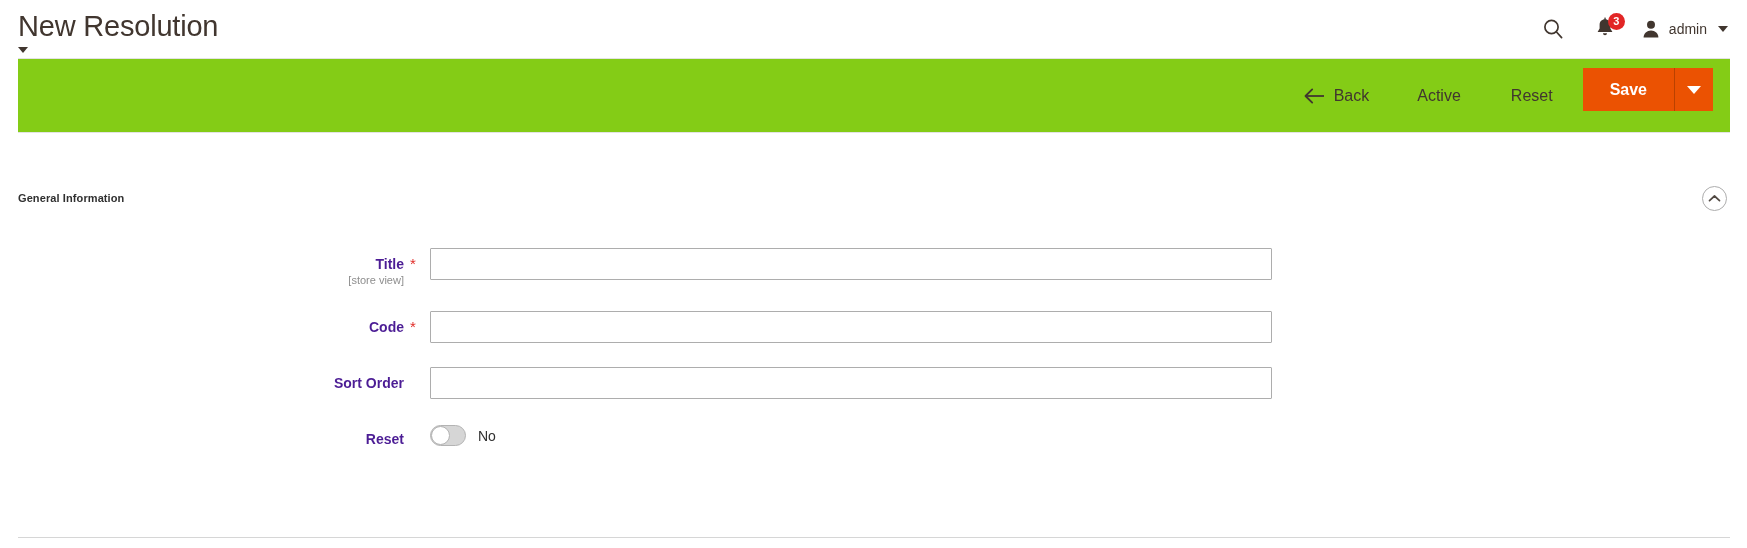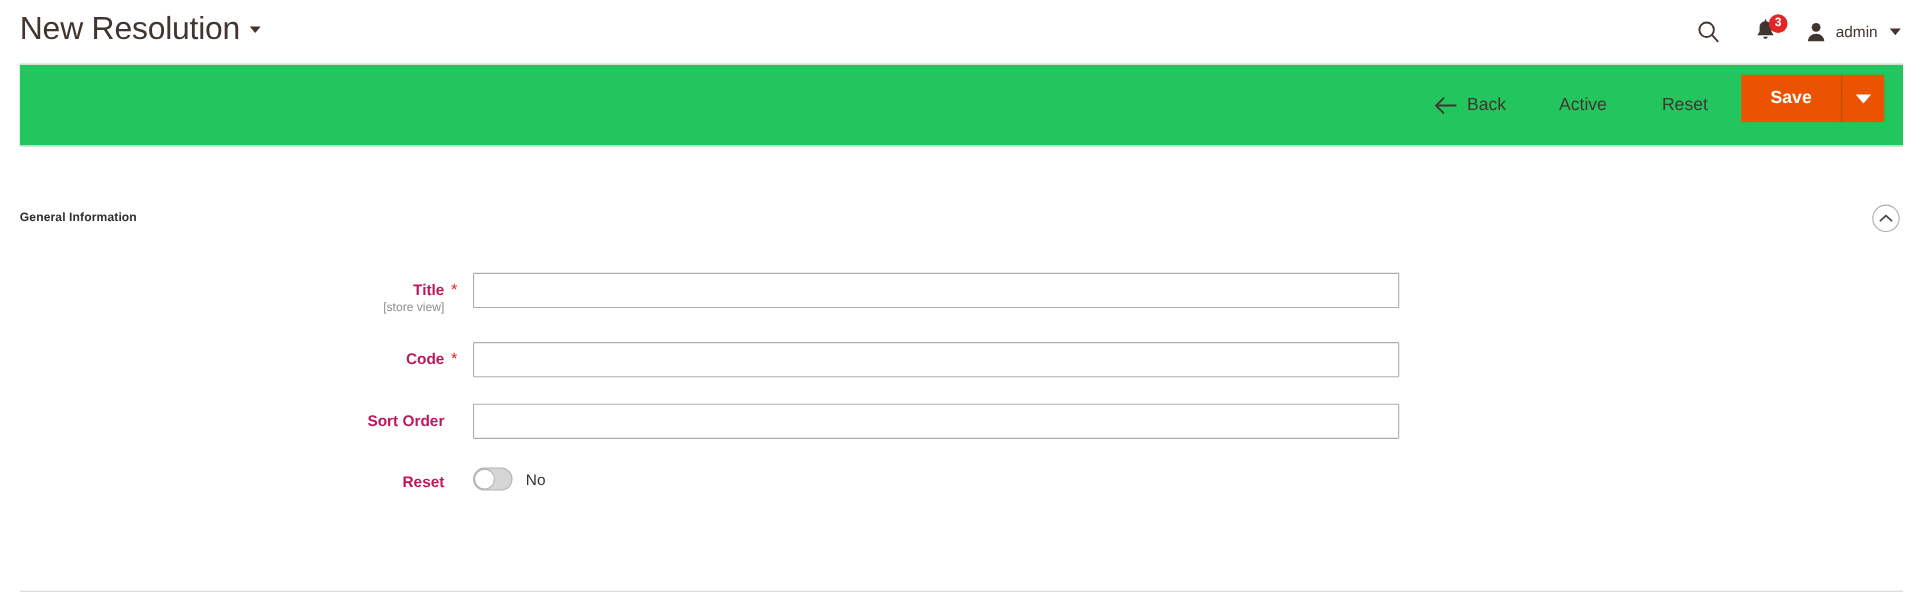--- a/index.html
+++ b/index.html
@@ -12,21 +12,21 @@
   }
   .page { position: relative; width: 1747px; height: 548px; overflow: hidden; background: #fff; }
 
   
   .page-header {
     position: absolute; left: 0; top: 0; width: 1747px; height: 58px;
     background: #ffffff;
   }
   .title-wrap {
     position: absolute; left: 18px; top: 9px;
-    display: flex; align-items: baseline; gap: 9px;
+    display: flex; align-items: baseline; gap: 9px; flex-direction: column;
   }
   .page-title {
     font-size: 29px; font-weight: 400; color: #41362f;
     letter-spacing: -0.2px; line-height: 34px;
   }
   .title-caret {
     width: 0; height: 0;
     border-left: 5px solid transparent;
     border-right: 5px solid transparent;
     border-top: 6px solid #41362f;
@@ -61,21 +61,21 @@
     border-left: 5px solid transparent;
     border-right: 5px solid transparent;
     border-top: 6px solid #41362f;
     margin-left: 3px;
   }
 
   
   .toolbar {
     position: absolute; left: 18px; top: 58px;
     width: 1712px; height: 75px;
-    background: #22c55e;
+    background: #84cc16;
     border-top: 1px solid #e3e3e3;
     border-bottom: 1px solid #e3e3e3;
     display: flex; align-items: center; justify-content: flex-end;
   }
   .tb-link {
     font-size: 16px; color: #41362f; font-weight: 400;
     cursor: pointer; background: none; border: none;
     padding: 0; font-family: inherit; line-height: 18px;
   }
   .tb-back {
@@ -130,21 +130,21 @@
   .field-row {
     display: flex; align-items: flex-start;
     margin-bottom: 24px;
   }
   .label-col {
     width: 422px; text-align: right;
     padding-top: 7px; padding-right: 0;
     flex: 0 0 422px;
   }
   .field-label {
-    font-size: 14px; font-weight: 600; color: #be185d;
+    font-size: 14px; font-weight: 600; color: #4c1d95;
     line-height: 17px; display: inline-block;
   }
   .req-star {
     color: #e02b27; font-size: 15px; font-weight: 400;
     display: inline-block; width: 18px; text-align: center;
     vertical-align: top; line-height: 17px;
   }
   .scope-note {
     display: block; font-size: 11px; color: #8e8e8e;
     margin-top: 0; padding-right: 18px; line-height: 14px;

